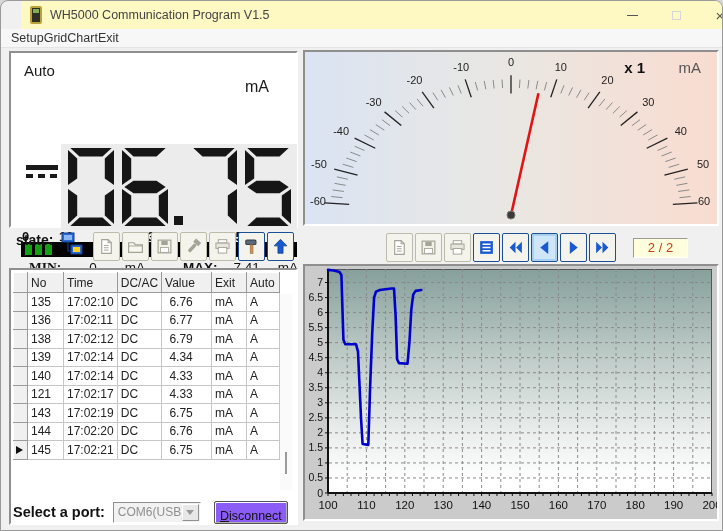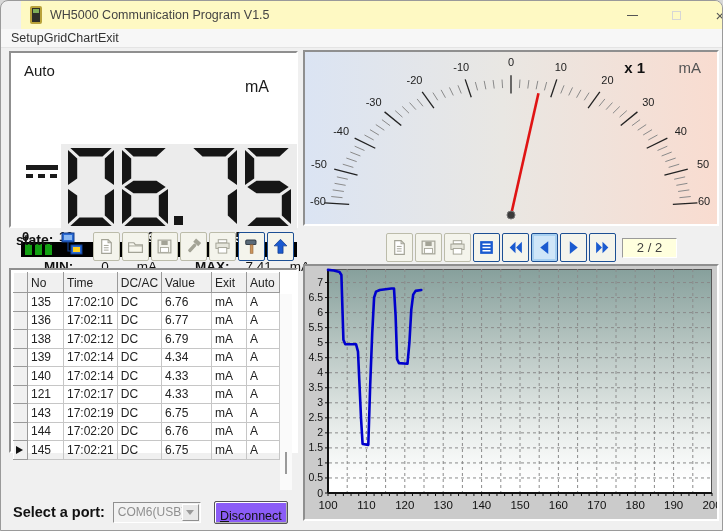--- a/index.html
+++ b/index.html
@@ -34,55 +34,55 @@
   #dc-symbol .dots { display:flex; gap:5px; margin-top:4px; }
   #dc-symbol .dots i { width:7px; height:4px; background:#1a1a1a; }
   #lcd { position:absolute; left:50px; top:91px; width:236px; height:86px; background:#ececec; display:flex; align-items:flex-end; justify-content:center; gap:8px; padding:3px 2px 4px; }
   .lcd-dp { width:9px; height:9px; background:#161616; margin:0 0 1px -2px; }
   #bar-scale { position:absolute; left:11px; top:176px; width:272px; display:flex; justify-content:space-between; }
   #bar-scale span { font-size:13px; font-weight:bold; color:#111; }
   #bar-graph { position:absolute; left:10px; top:189px; width:276px; height:15px; background:#000; display:flex; align-items:center; gap:3px; padding-left:4px; }
   #bar-graph i { width:7px; height:11px; background:#13a013; }
   #minmax-row { position:absolute; left:10px; top:206px; width:276px; display:flex; align-items:center; font-size:13.5px; color:#111; }
   #minmax-row .b { font-weight:bold; }
-  #min-label { margin-left:23px; } #min-value { margin-left:28px; } #min-unit { margin-left:28px; }
+  #min-label { margin-left:8px;font-family:Liberation Serif, serif; } #min-value { margin-left:28px; } #min-unit { margin-left:28px; }
   #max-label { margin-left:38px; } #max-value { margin-left:16px; } #max-unit { margin-left:18px; }
 
   
   #gauge-panel { position:absolute; left:302px; top:49px; width:416px; height:176px; background:linear-gradient(90deg,#dbe4f3 0%,#e9e7e3 48%,#f9dcd0 100%); }
   #gauge-mult { position:absolute; right:72px; top:7px; font-size:15px; font-weight:bold; color:#111; }
   #gauge-unit { position:absolute; right:16px; top:7px; font-size:15px; color:#555; }
   #gauge-svg { position:absolute; left:0; top:0; }
 
   
   #state-bar { position:absolute; left:8px; top:231px; width:289px; height:33px; display:flex; align-items:flex-start; }
   #state-label { font-size:14px; font-weight:bold; color:#111; margin-left:7px; }
   #conn-icon { margin-left:8px; width:22px; height:24px; }
   #state-buttons { display:flex; gap:2px; margin-left:10px; }
   .tb-btn { width:27px; height:29px; display:flex; align-items:center; justify-content:center; background:#f4f4ec; border:1px solid #bcbcaa; border-radius:2px; }
   .tb-btn.enabled { border:1px solid #1c4f94; }
   .tb-btn.hl { background:#cfe6f8; box-shadow:inset 0 0 0 2px #a8d0f0; }
   .tb-btn svg { width:17px; height:17px; }
 
   
-  #table-panel { position:absolute; left:8px; top:267px; width:289px; height:185px; background:#ffffff; }
+  #table-panel { position:absolute; left:8px; top:267px; width:289px; height:257px; background:#ffffff; }
   #log-table { border-collapse:collapse; table-layout:fixed; margin:2px 0 0 2px; font-size:12px; color:#222; }
   #log-table th { height:20px; background:#f0f0f0; font-weight:normal; text-align:left; padding:0 3px;
       border:1px solid #9a9a9a; border-top-color:#fff; border-left-color:#fff; }
   #log-table td { height:18.5px; border:1px solid #c6c6c6; padding:0 3px; overflow:hidden; white-space:nowrap; }
   #log-table td.sel { background:#f0f0f0; border:1px solid #9a9a9a; border-top-color:#fff; border-left-color:#fff; padding:0 2px; }
-  #log-table td.num { text-align:left; padding-right:14px; }
+  #log-table td.num { text-align:center; padding-right:14px; }
   .row-marker { width:0; height:0; border-top:4px solid transparent; border-bottom:4px solid transparent; border-left:7px solid #111; }
   #table-vscroll { position:absolute; right:4px; top:24px; width:12px; height:196px; background:#fafafa; }
   #table-vscroll i { position:absolute; left:5px; top:158px; width:2px; height:22px; background:#9a9a9a; display:block; }
 
   
   #chart-toolbar { position:absolute; left:302px; top:231px; width:416px; height:31px; display:flex; align-items:center; }
   #chart-buttons { display:flex; gap:2px; margin-left:83px; }
-  #page-box { margin-left:6px; width:55px; height:20px; background:#ffffde; border:1px solid #9a9a9a; border-bottom-color:#fff; border-right-color:#fff; font-size:13px; color:#404040; display:flex; align-items:center; justify-content:center; }
+  #page-box { margin-left:17px; width:55px; height:20px; background:#ffffde; border:1px solid #9a9a9a; border-bottom-color:#fff; border-right-color:#fff; font-size:13px; color:#c2410c; display:flex; align-items:center; justify-content:center; }
 
   
   #chart-panel { position:absolute; left:302px; top:263px; width:416px; height:257px; background:#cbcbcb; }
   #plot-bg { position:absolute; left:23px; top:3px; width:384px; height:224px; background:linear-gradient(#87a09c 0%,#b9c7c3 35%,#e6ebe9 70%,#ffffff 95%); border:1px solid #555; }
   #chart-svg { position:absolute; left:0; top:0; }
 
   
   #port-bar { position:absolute; left:0; top:495px; width:302px; height:32px; display:flex; align-items:center; }
   #port-label { font-size:14.5px; font-weight:bold; color:#111; margin-left:12px; }
   #port-combo { margin-left:8px; width:88px; height:21px; border:1px solid #8f8f8f; border-bottom-color:#fff; border-right-color:#fff; background:#f2f2f2; display:flex; align-items:center; }

